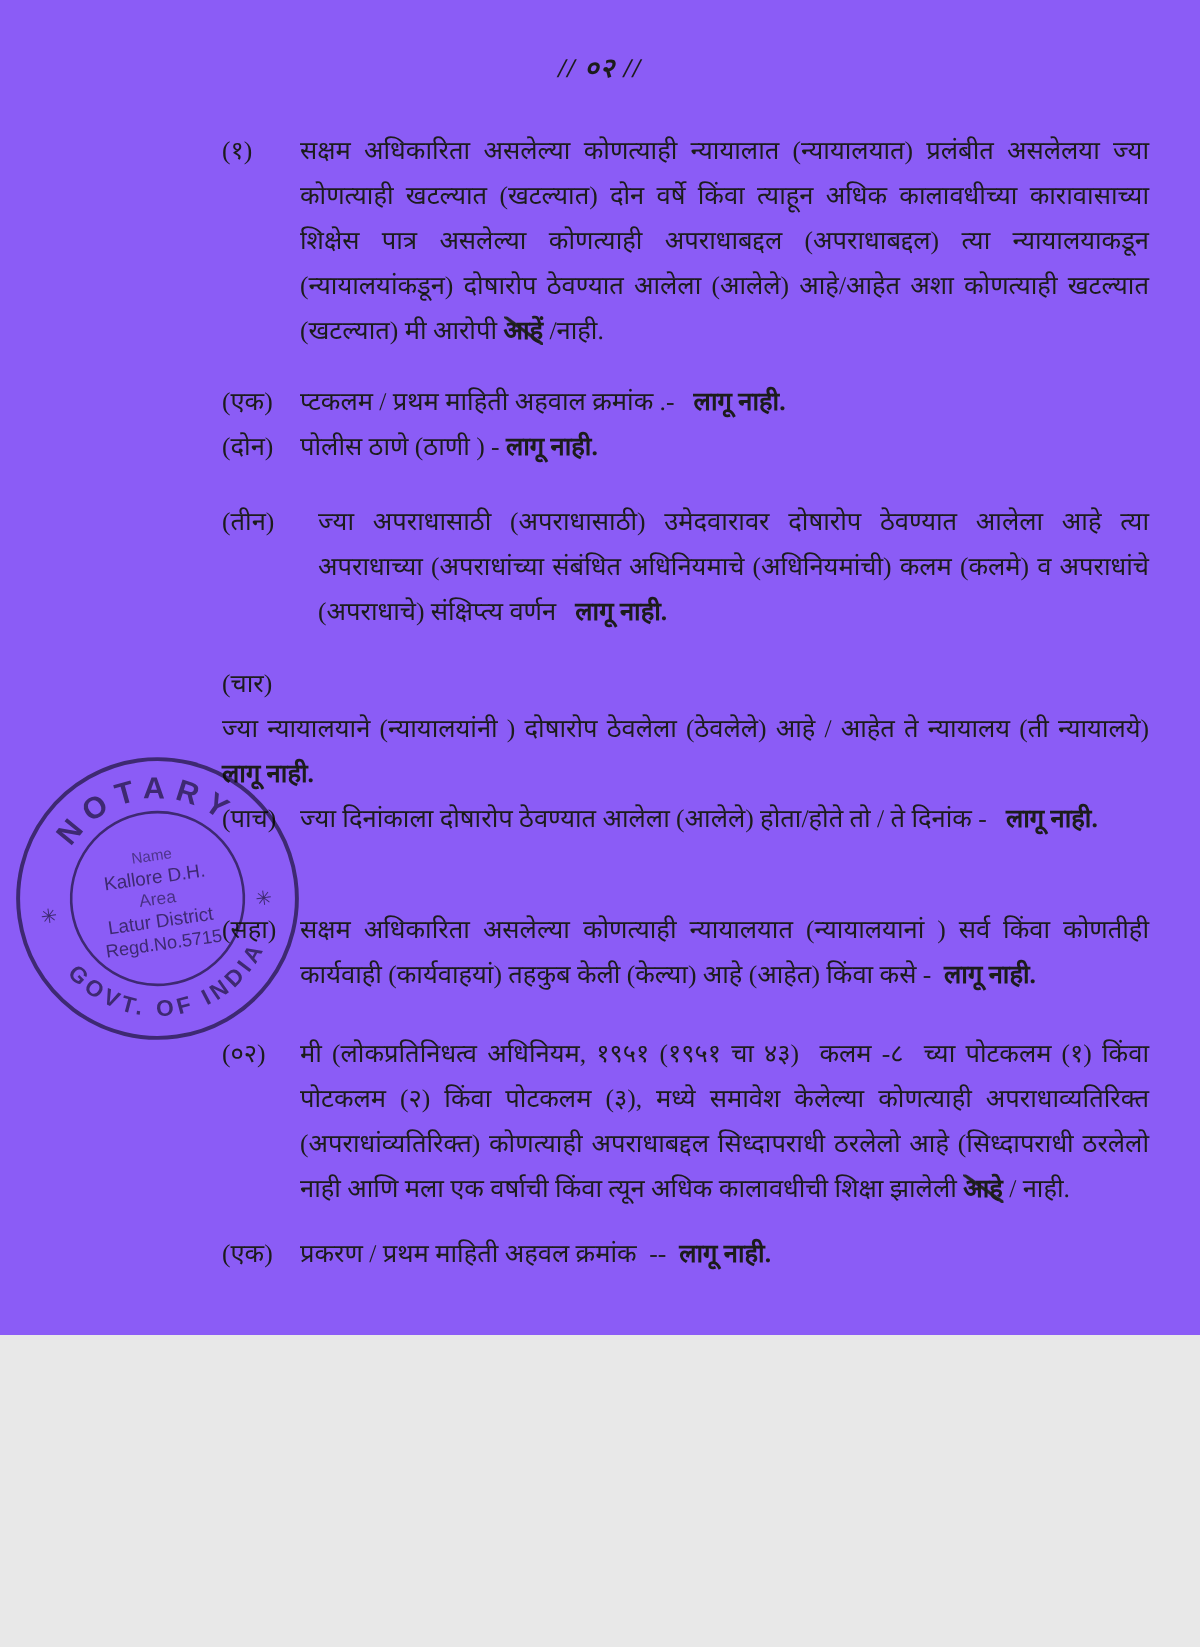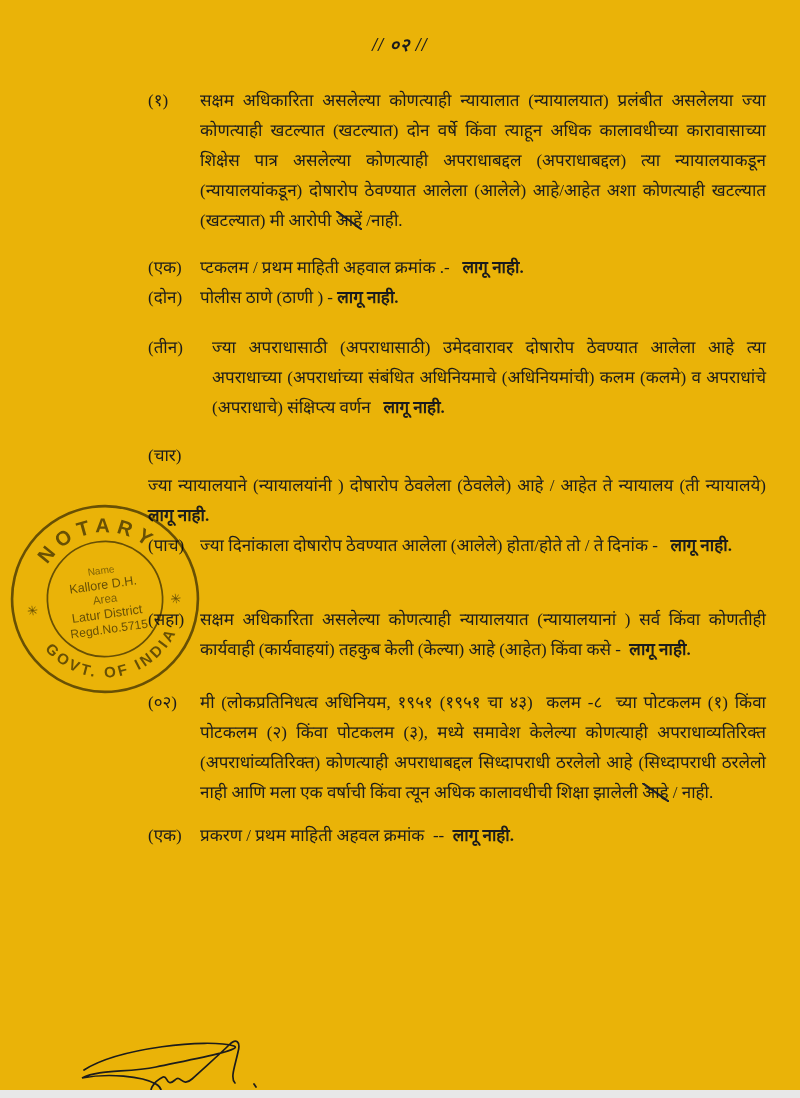--- a/index.html
+++ b/index.html
@@ -1,33 +1,34 @@
 <!DOCTYPE html>
 <html><head>
 <meta charset="utf-8">
 <style>
   html,body { margin:0; padding:0; background:#e8e8e8; }
   .page {
-    position:relative; width:800px; height:1090px; margin:0 auto;
-    background:#eab308; overflow:hidden;
+    position:relative; width:800px; height:890px; margin:0 auto;
+    background:#8b5cf6; overflow:hidden;
     font-family:"Liberation Serif","DejaVu Serif",serif; color:#1c1c1c;
   }
   .page-header {
     padding-top:32px; text-align:center; font-size:18px;
     letter-spacing:1px; font-style:italic; font-weight:bold;
   }
   .content { margin:30px 34px 0 148px; }
   .item-row { display:flex; align-items:flex-start; }
   .item-label { flex:none; width:52px; font-size:17px; line-height:30px; }
   .item-body { flex:1; font-size:17px; line-height:30px; text-align:justify; }
   .para { margin:0; white-space:pre-wrap; }
   .para.indent { text-indent:52px; }
   .seg.bold { font-weight:bold; }
   .seg.struck {
     background:linear-gradient(to top right, transparent 46%, #26262b 48.5%, #26262b 53%, transparent 55.5%);
+    font-weight:bold;
   }
   
   .content .item-row:nth-child(1){ margin-top:0; }
   .content .item-row:nth-child(2){ margin-top:17px; }
   .content .item-row:nth-child(3){ }
   .content .item-row:nth-child(4){ margin-top:20px;gap:12px; }
   .content .item-row:nth-child(5){ margin-top:18px;flex-direction:column; }
   .content .item-row:nth-child(6){ }
   .content .item-row:nth-child(7){ margin-top:44px;justify-content:flex-end; }
   .content .item-row:nth-child(8){ margin-top:23px; }

